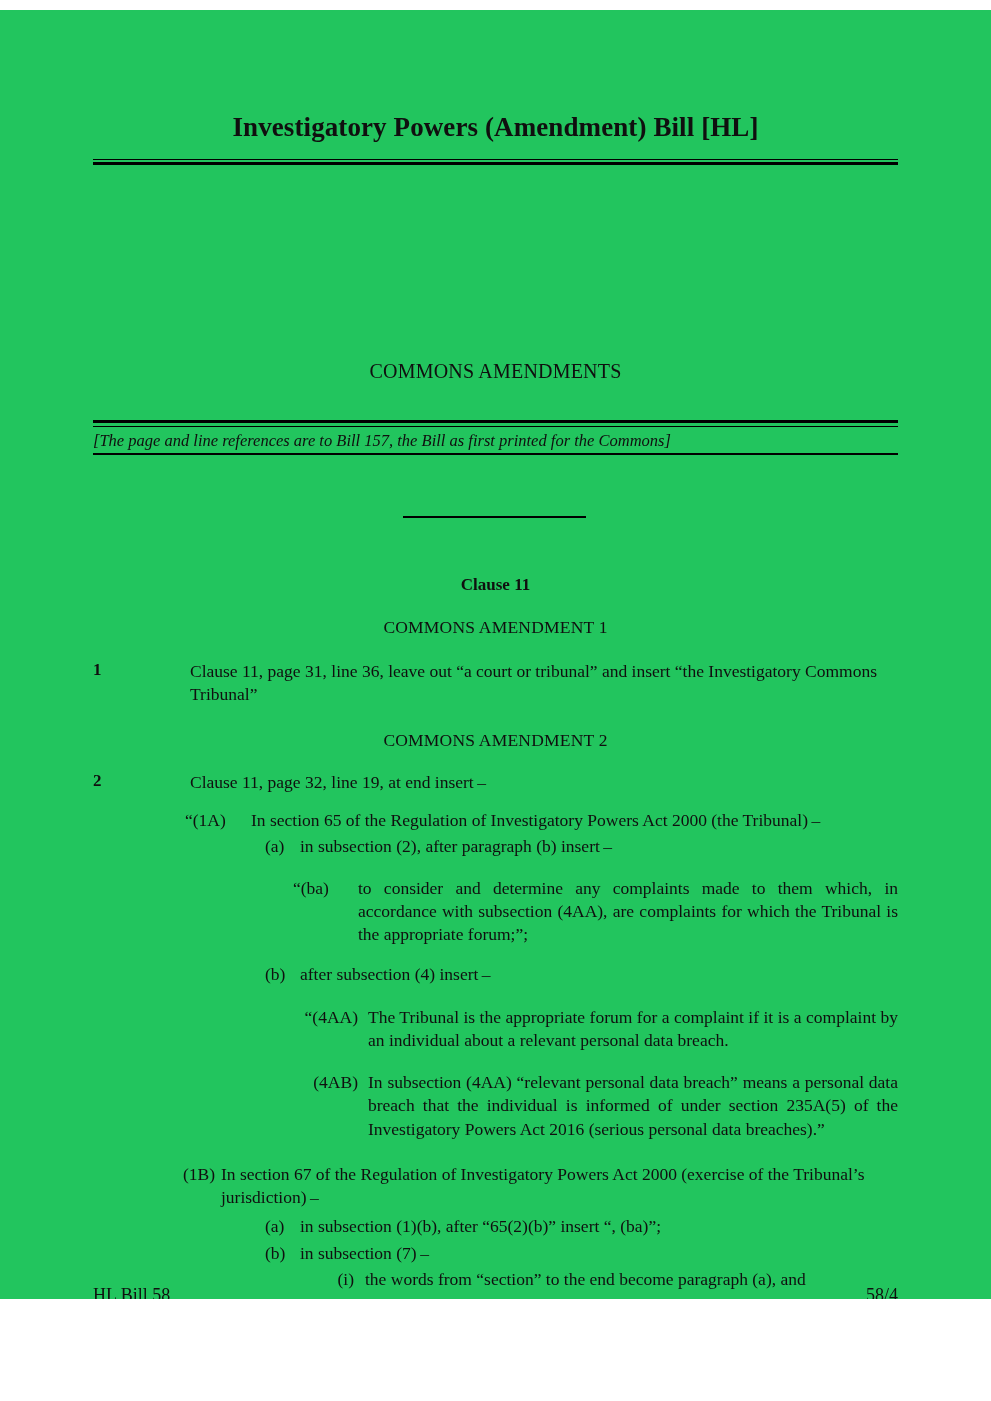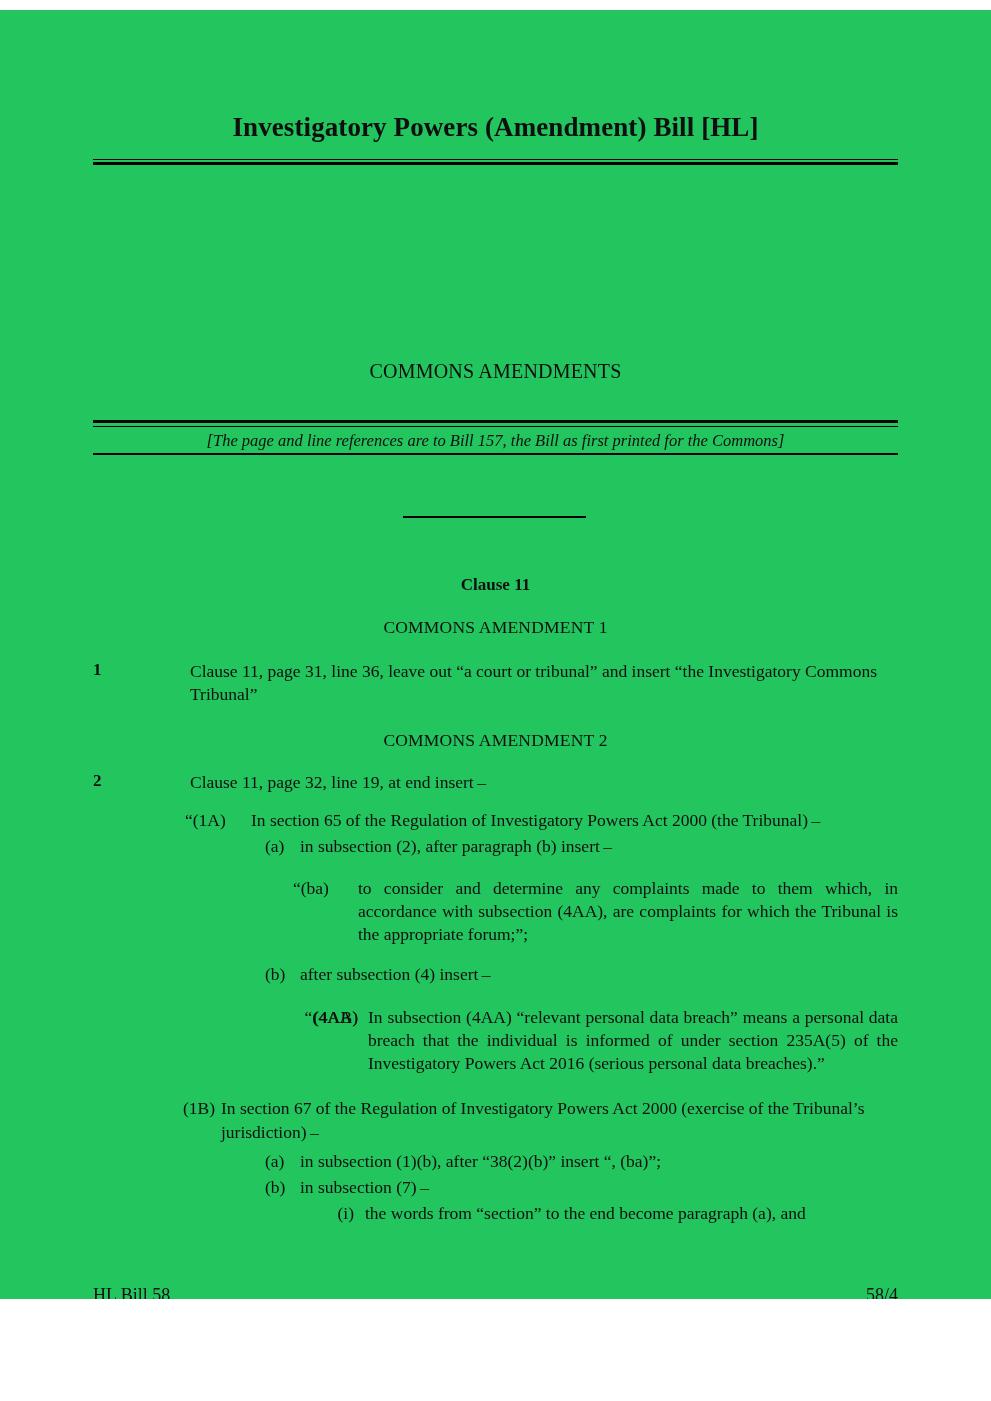--- a/index.html
+++ b/index.html
@@ -83,21 +83,20 @@
     top: 416px;
     width: 805px;
     height: 1px;
     background: #000;
   }
   .note {
     position: absolute;
     left: 93px;
     top: 419px;
     width: 805px;
-    text-align: center;
     font-size: 16.5px;
     font-style: italic;
     line-height: 1.45;
   }
   .rule-note-bottom {
     position: absolute;
     left: 93px;
     top: 443px;
     width: 805px;
     height: 2px;
@@ -269,35 +268,36 @@
       <span class="bdy">to consider and determine any complaints made to them which, in accordance with subsection (4AA), are complaints for which the Tribunal is the appropriate forum;”;</span>
     </div>
 
     <div class="row lvl-a" style="margin-top:17px;">
       <span class="lbl">(b)</span>
       <span class="bdy">after subsection (4) insert –</span>
     </div>
 
     <div class="row lvl-4A justify" style="margin-top:19px;">
       <span class="lbl">“(4AA)</span>
+      <span class="bdy">The Tribunal is the appropriate forum for a complaint if it is a complaint by an individual about a relevant personal data breach.</span>
     </div>
 
     <div class="row lvl-4A justify" style="margin-top:19px;">
       <span class="lbl">(4AB)</span>
       <span class="bdy">In subsection (4AA) “relevant personal data breach” means a personal data breach that the individual is informed of under section 235A(5) of the Investigatory Powers Act 2016 (serious personal data breaches).”</span>
     </div>
 
     <div class="row lvl-1B" style="margin-top:22px;">
       <span class="lbl">(1B)</span>
       <span class="bdy">In section 67 of the Regulation of Investigatory Powers Act 2000 (exercise of the Tribunal’s jurisdiction) –</span>
     </div>
 
     <div class="row lvl-ab2" style="margin-top:6px;">
       <span class="lbl">(a)</span>
-      <span class="bdy">in subsection (1)(b), after “38(2)(b)” insert “, (ba)”;</span>
+      <span class="bdy">in subsection (1)(b), after “65(2)(b)” insert “, (ba)”;</span>
     </div>
 
     <div class="row lvl-ab2" style="margin-top:3px;">
       <span class="lbl">(b)</span>
       <span class="bdy">in subsection (7) –</span>
     </div>
 
     <div class="row lvl-i" style="margin-top:3px;">
       <span class="lbl">(i)</span>
       <span class="bdy">the words from “section” to the end become paragraph (a), and</span>

